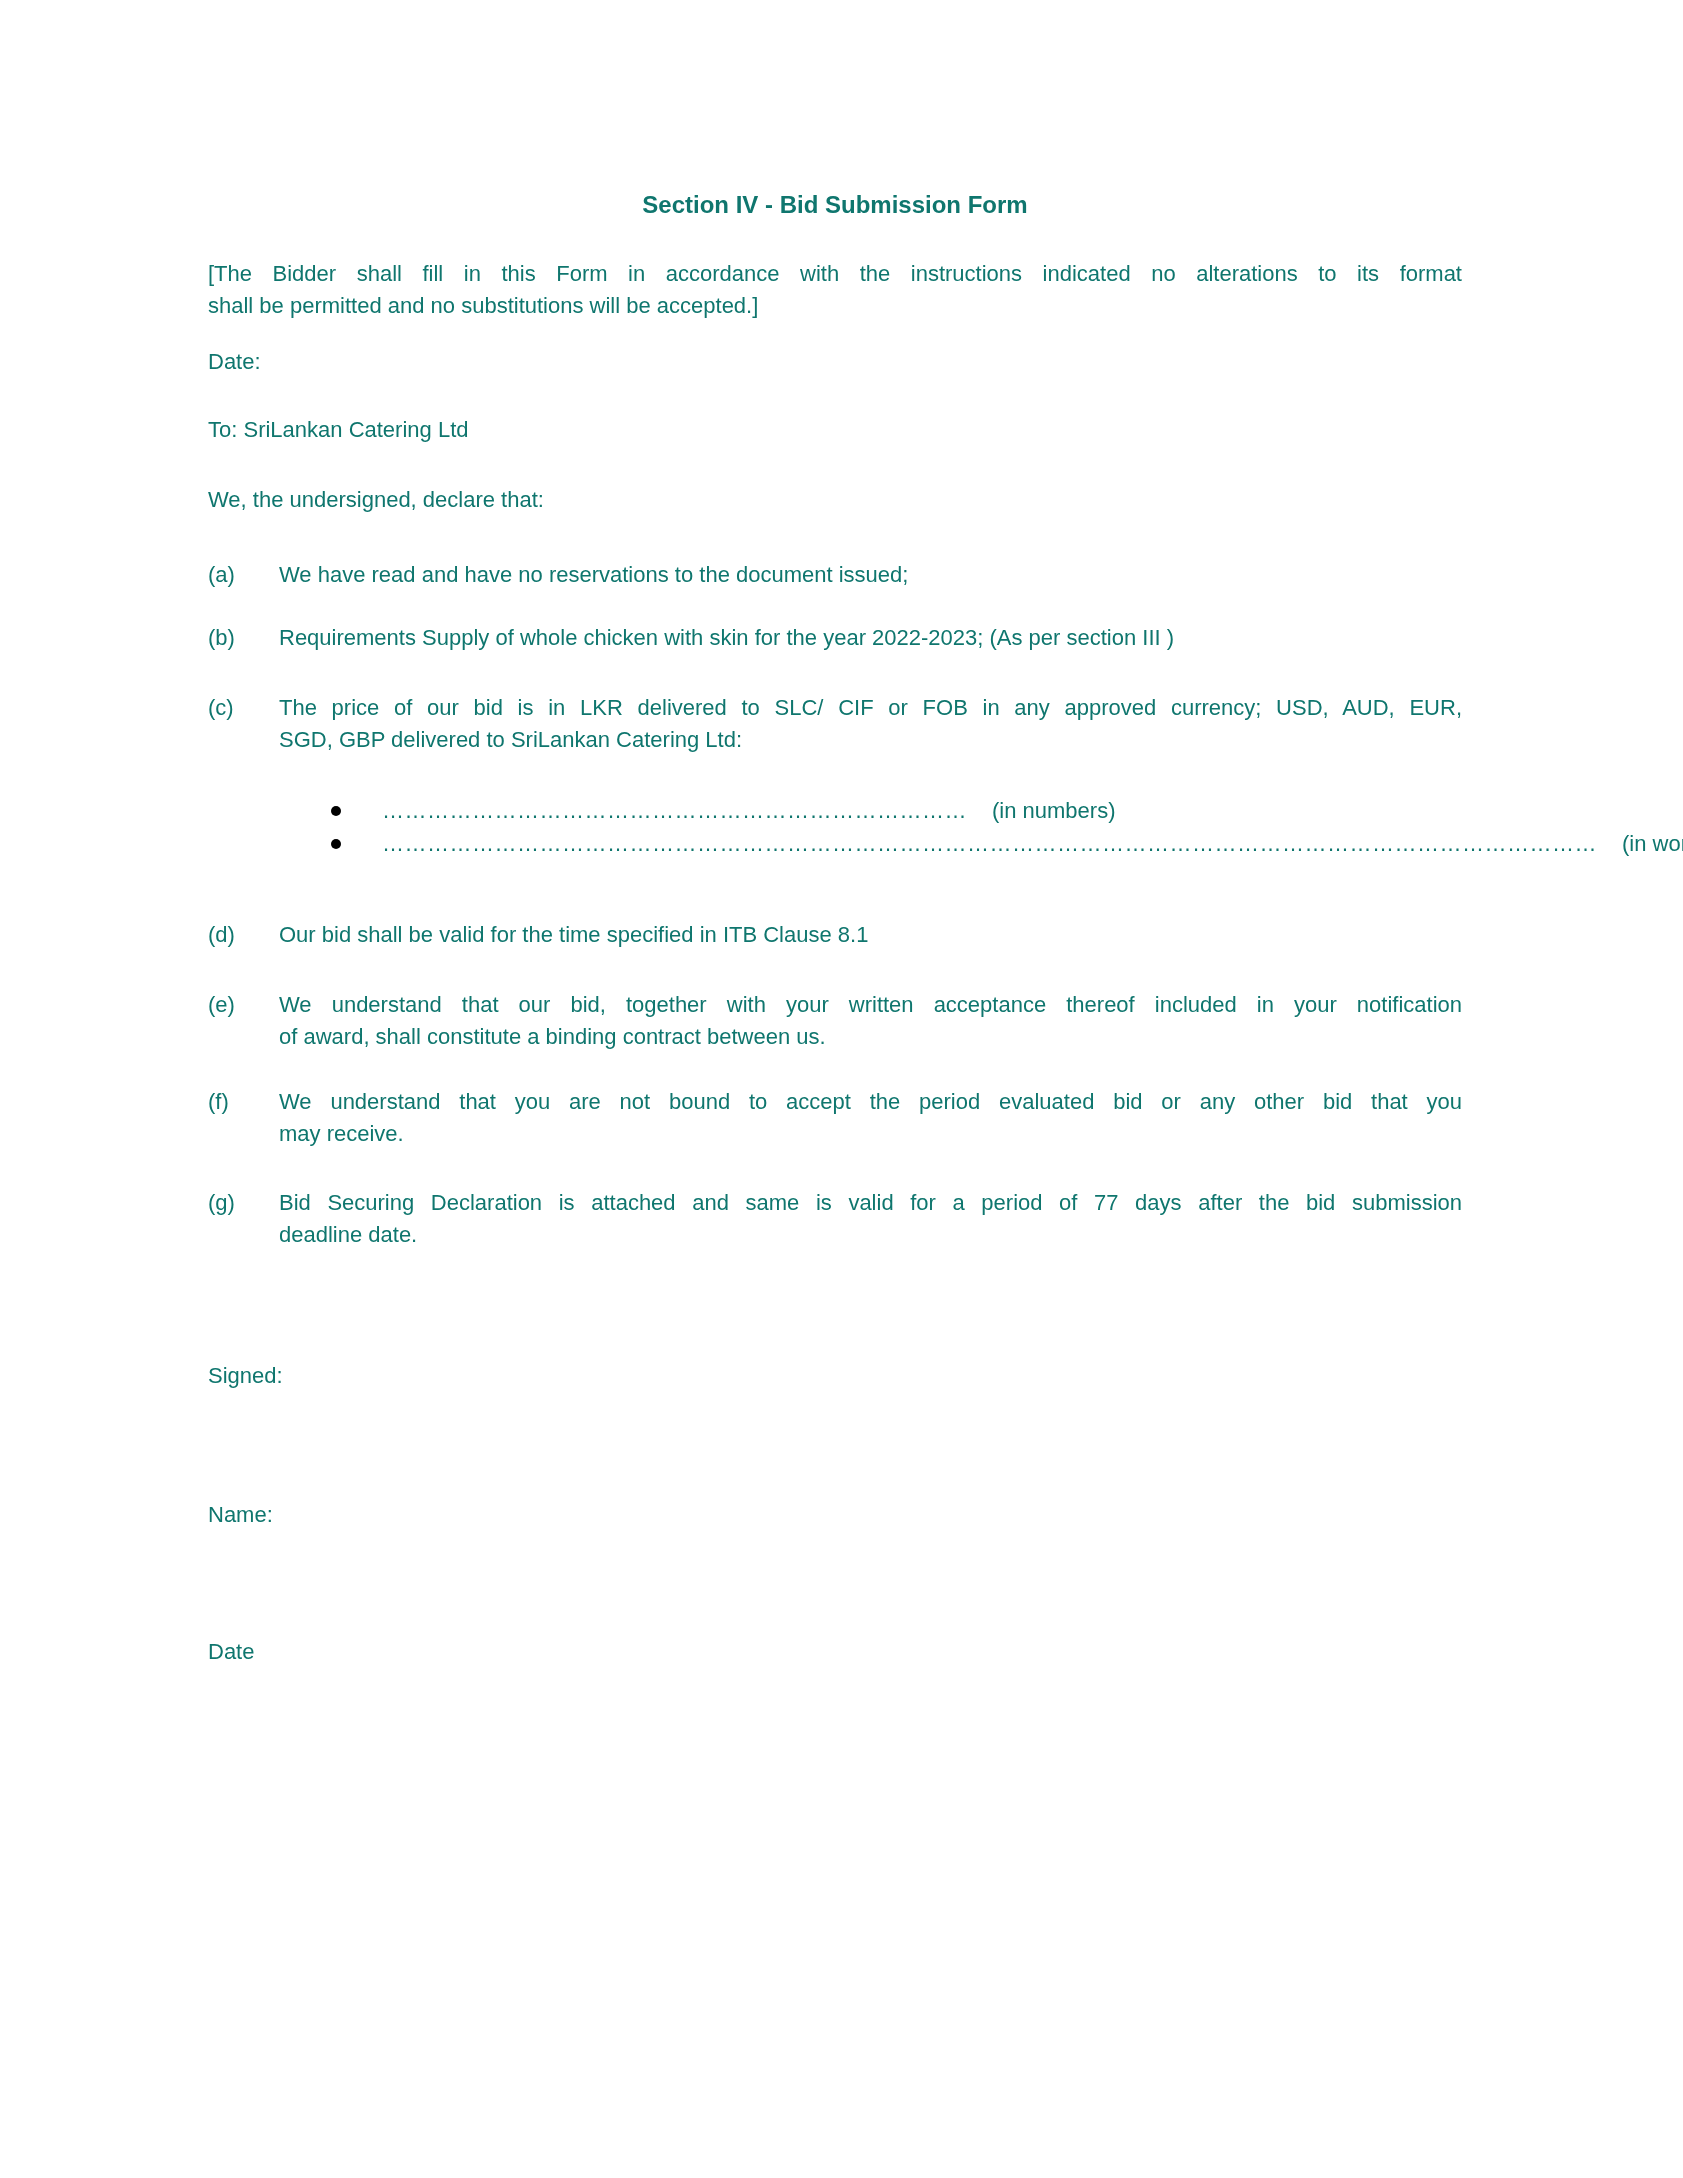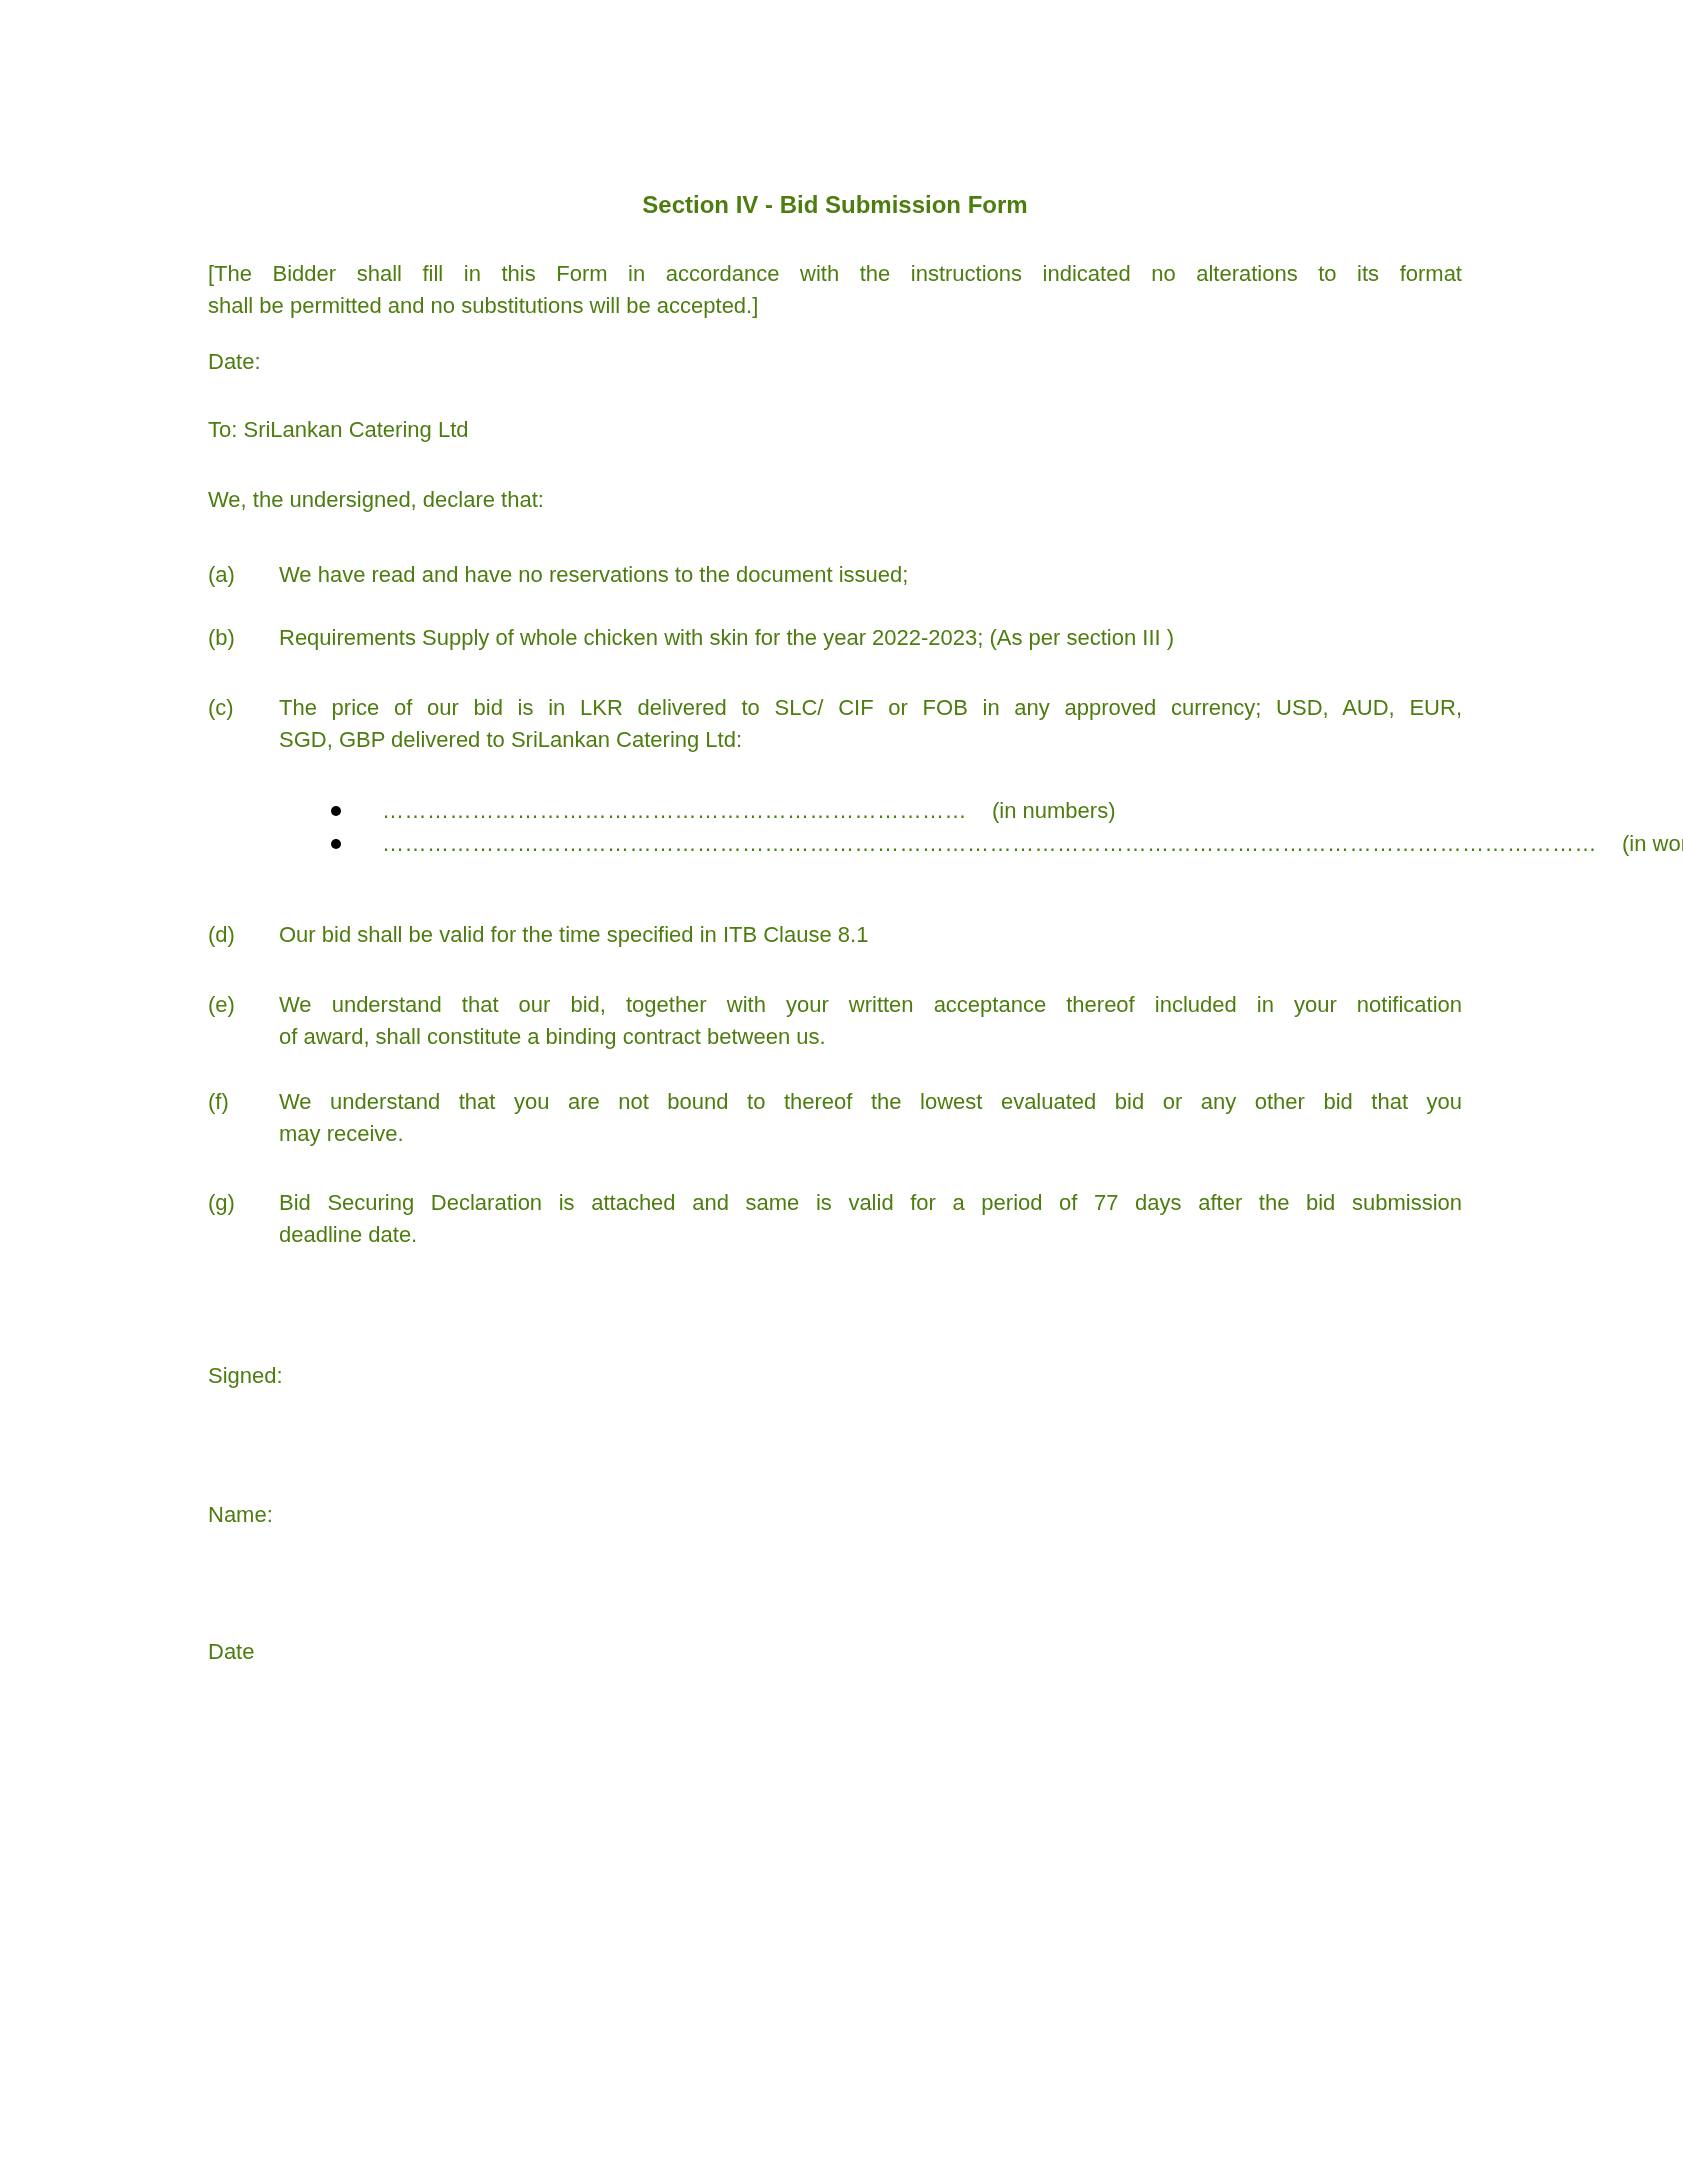--- a/index.html
+++ b/index.html
@@ -3,21 +3,21 @@
 <meta charset="utf-8">
 <style>
   * { margin: 0; padding: 0; box-sizing: border-box; }
   html, body { background: #ffffff; }
   .page {
     position: relative;
     width: 1683px;
     height: 1986px;
     margin: 0 auto;
     background: #ffffff;
-    color: #4d7c0f;
+    color: #0f766e;
     font-family: "Liberation Sans", sans-serif;
     font-size: 22px;
     line-height: 32px;
     overflow: hidden;
   }
   .content {
     position: absolute;
     left: 208px;
     top: 0;
     width: 1254px;
@@ -147,21 +147,21 @@
       <span class="li-label">(e)</span>
       <span class="li-body">
         <span class="tl tl-j">We understand that our bid, together with your written acceptance thereof included in your notification</span>
         <span class="tl">of award, shall constitute a binding contract between us.</span>
       </span>
     </div>
 
     <div class="li li-f">
       <span class="li-label">(f)</span>
       <span class="li-body">
-        <span class="tl tl-j">We understand that you are not bound to thereof the lowest evaluated bid or any other bid that you</span>
+        <span class="tl tl-j">We understand that you are not bound to accept the period evaluated bid or any other bid that you</span>
         <span class="tl">may receive.</span>
       </span>
     </div>
 
     <div class="li li-g">
       <span class="li-label">(g)</span>
       <span class="li-body">
         <span class="tl tl-j">Bid Securing Declaration is attached and same is valid for a period of 77 days after the bid submission</span>
         <span class="tl">deadline date.</span>
       </span>

